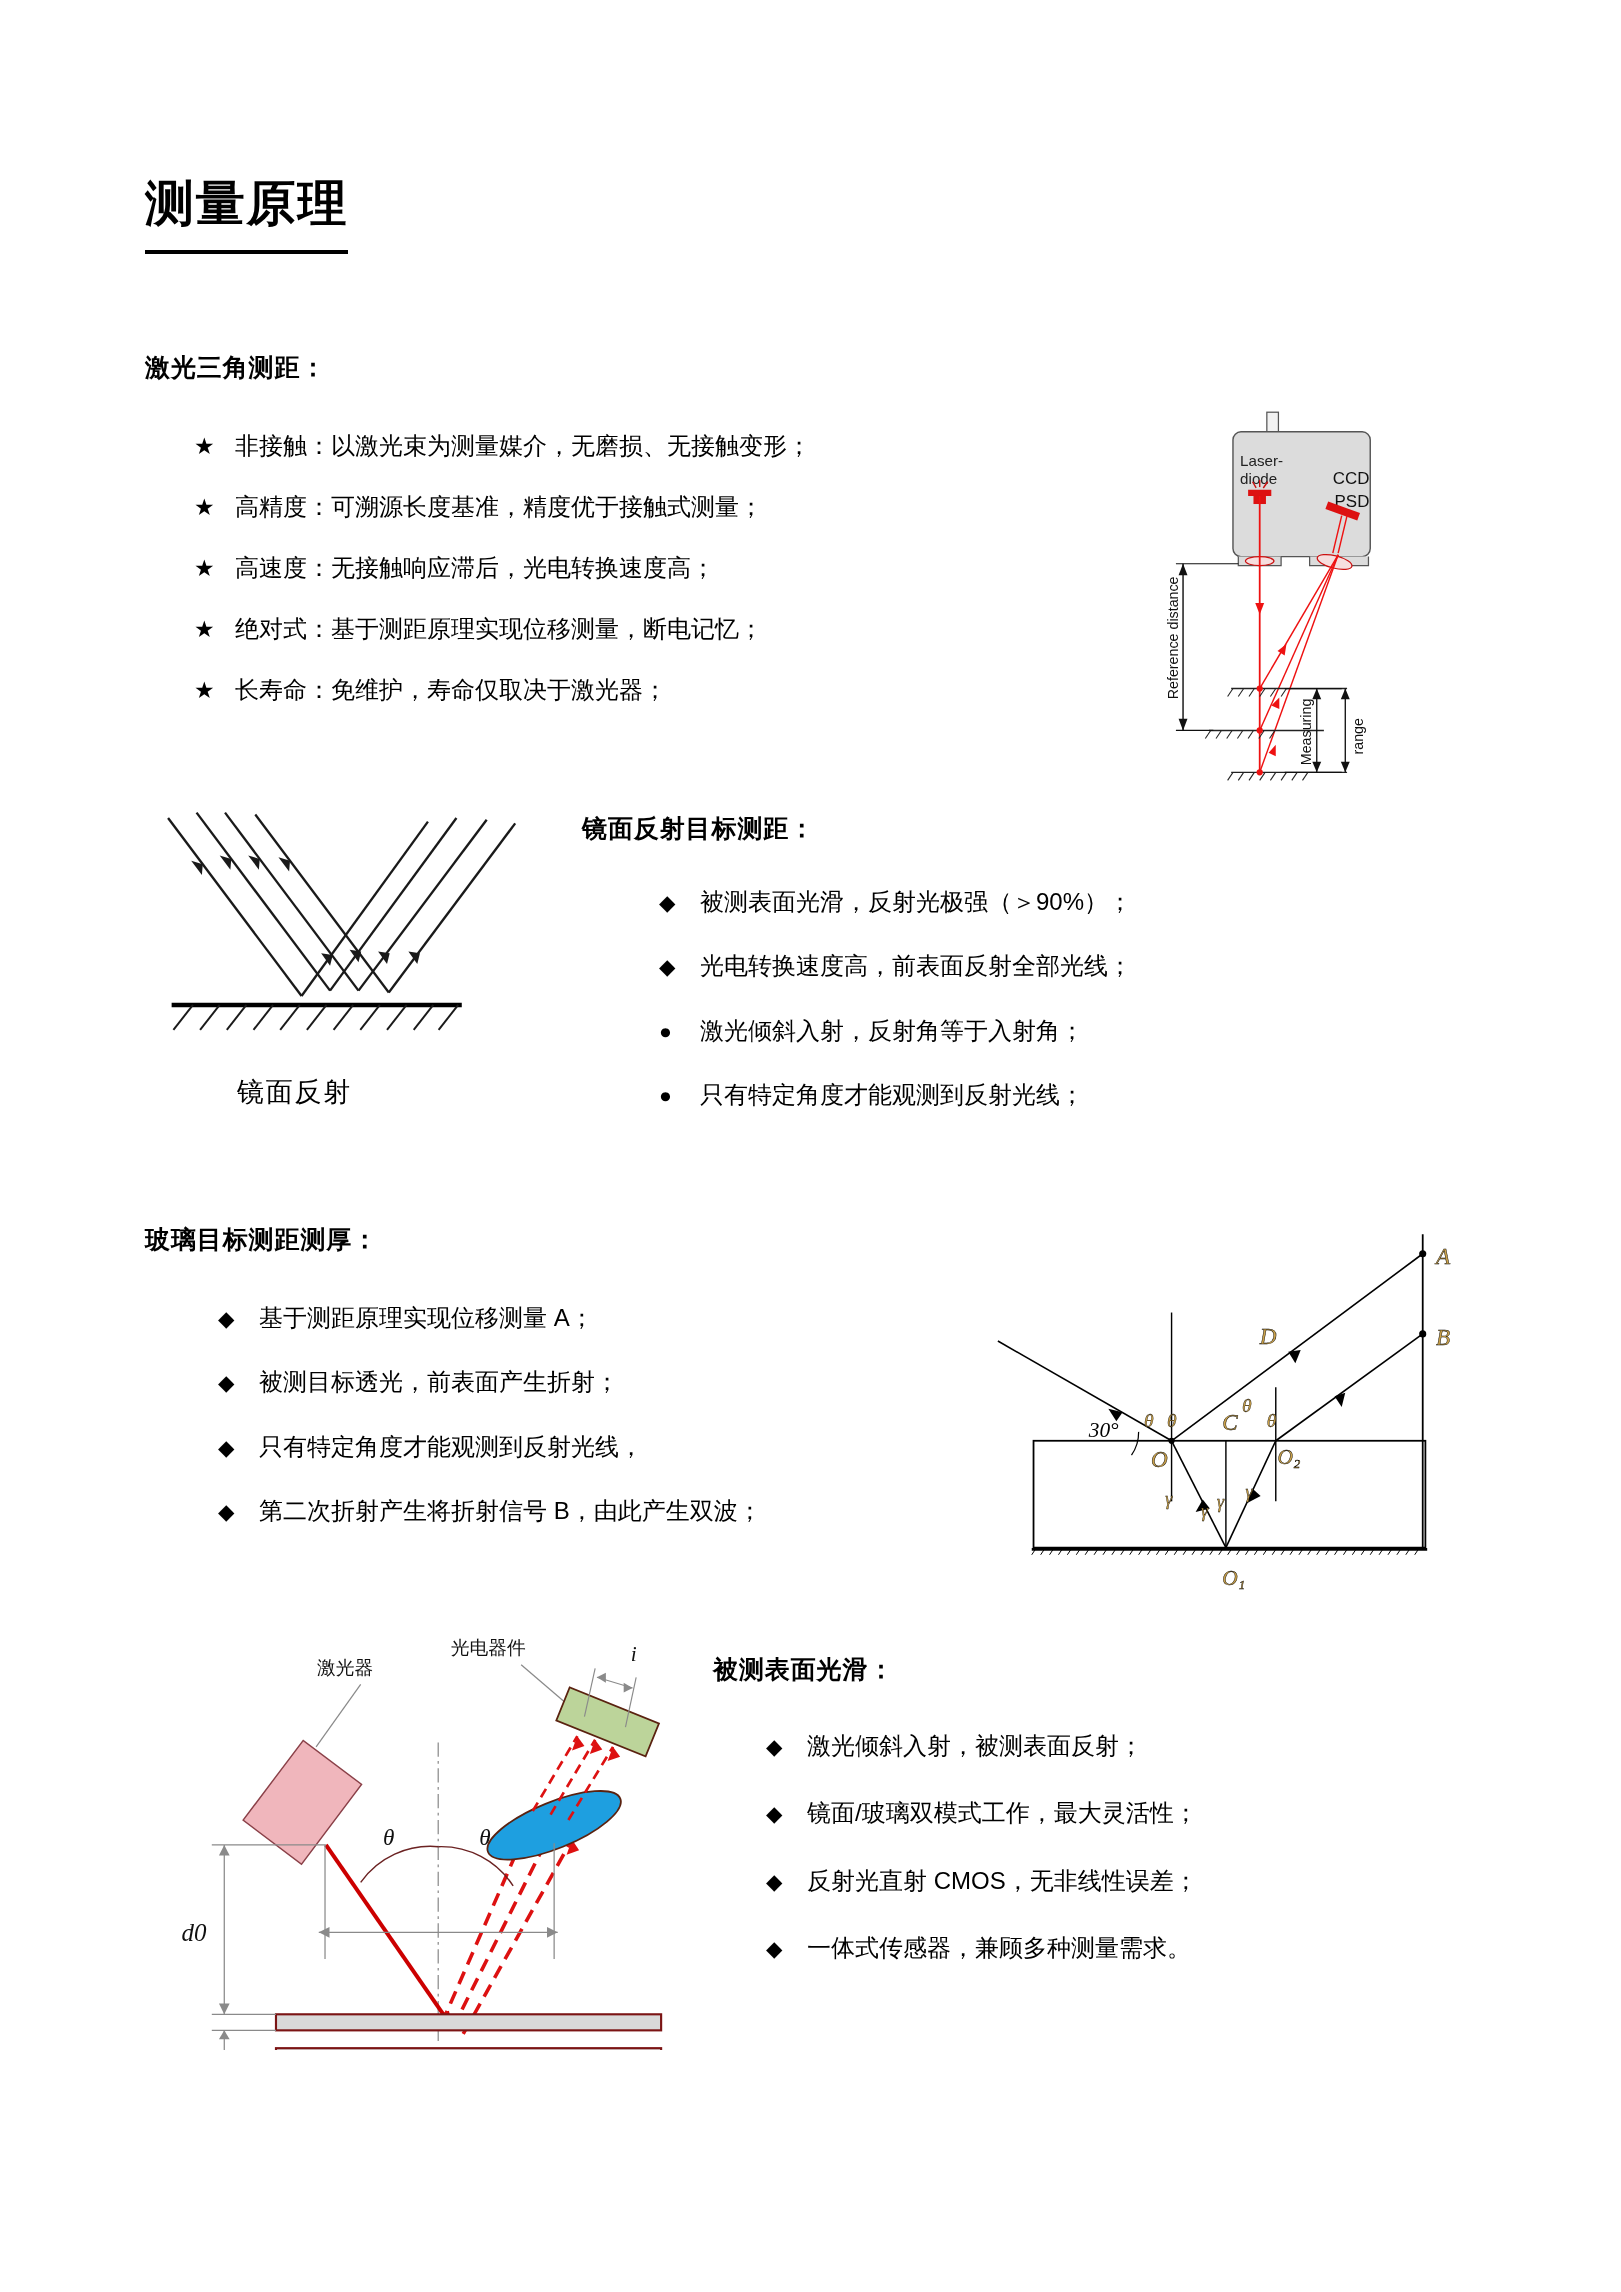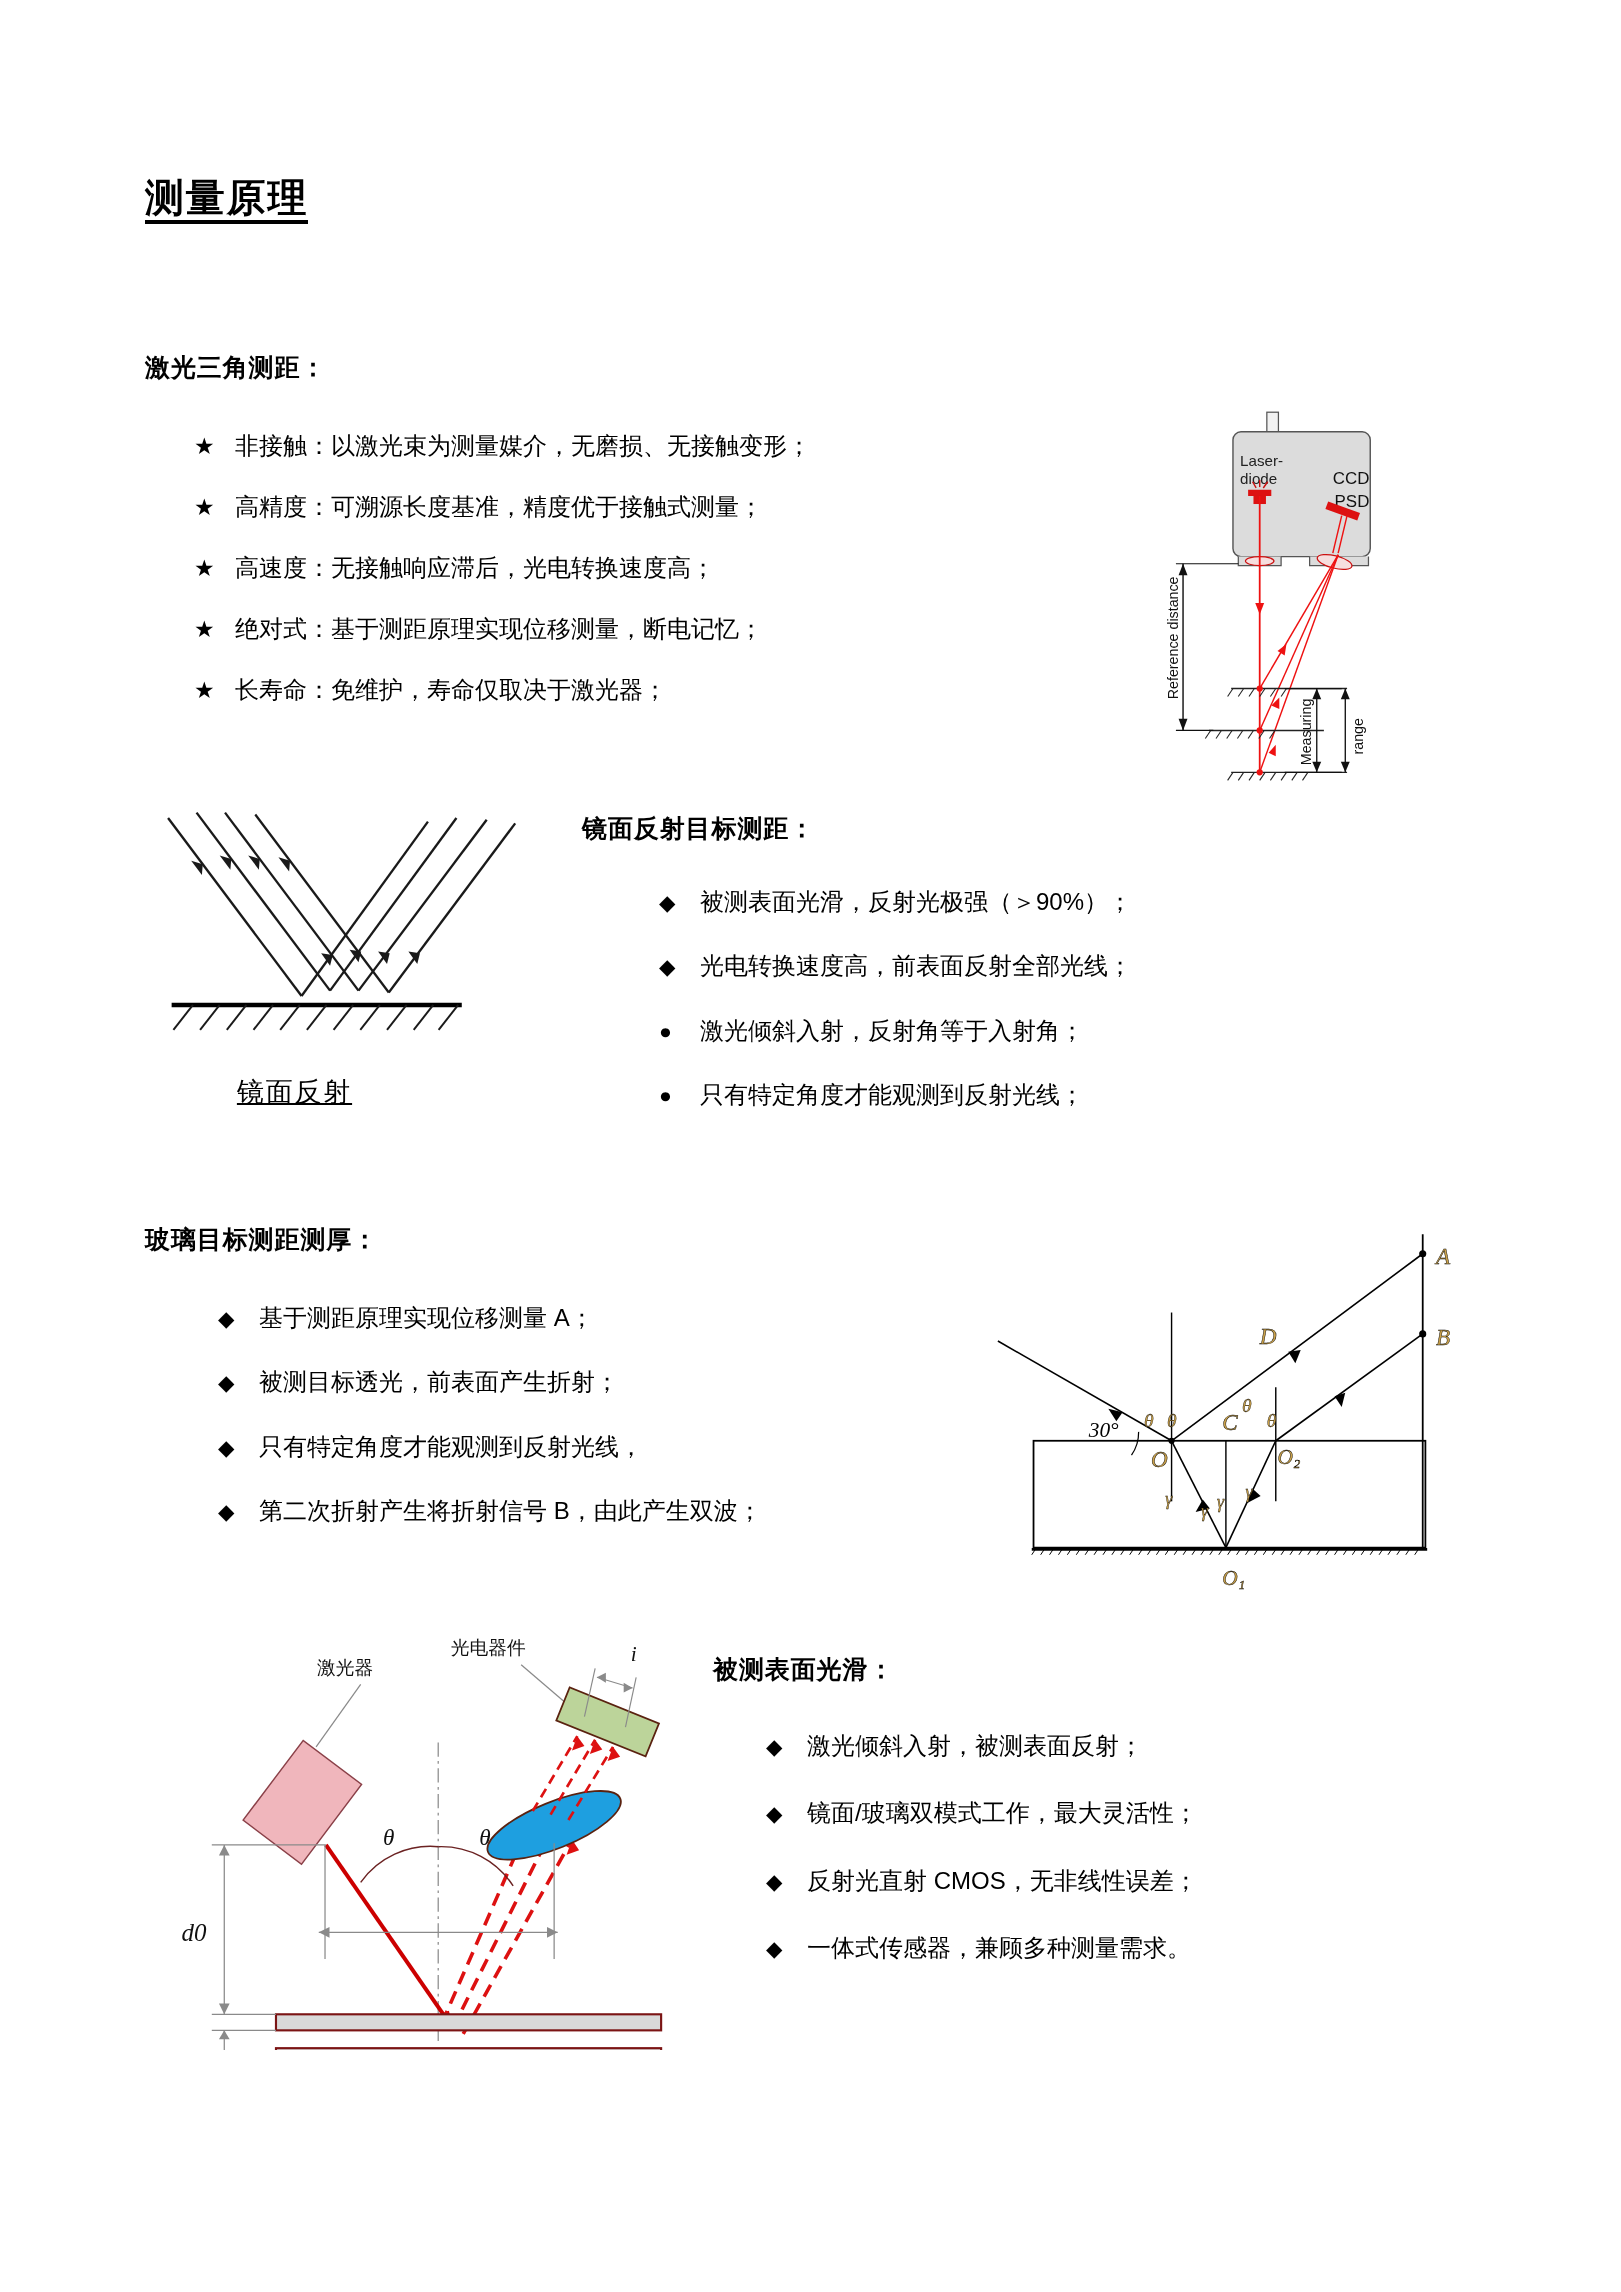--- a/index.html
+++ b/index.html
@@ -17,25 +17,25 @@
     height: 2293px;
     background: #ffffff;
     overflow: hidden;
   }
 
   
   .doc-title {
     position: absolute;
     left: 145px;
     top: 178px;
-    font-size: 39px;
+    font-size: 49px;
     font-weight: bold;
     letter-spacing: 1.8px;
     border-bottom: 4.5px solid #000;
-    padding-bottom: 1px;
+    padding-bottom: 21px;
     line-height: 1.05;
   }
 
   
   .sec-head {
     position: absolute;
     font-size: 25px;
     font-weight: bold;
     letter-spacing: 0.9px;
     white-space: nowrap;
@@ -239,21 +239,21 @@
         <line x1="146" y1="228" x2="124" y2="256"></line>
         <line x1="176" y1="228" x2="154" y2="256"></line>
         <line x1="206" y1="228" x2="184" y2="256"></line>
         <line x1="236" y1="228" x2="214" y2="256"></line>
         <line x1="266" y1="228" x2="244" y2="256"></line>
         <line x1="296" y1="228" x2="274" y2="256"></line>
         <line x1="326" y1="228" x2="304" y2="256"></line>
         <line x1="354" y1="228" x2="332" y2="256"></line>
       </g>
     </svg>
-    <div class="figcap" style="width:303px; margin-top:5.3px;text-decoration:underline;">镜面反射</div>
+    <div class="figcap" style="width:303px; margin-top:5.3px;">镜面反射</div>
   </div>
 
   <div class="sec-head" style="left:582px; top:812px;">镜面反射目标测距：</div>
 
   <div class="blist" style="left:659px; top:890px; width:855px;">
     <div class="bitem" style="margin-bottom:40px;">
       <span class="bmark diam">◆</span>
       <span class="btext">被测表面光滑，反射光极强（＞90%）；</span>
     </div>
     <div class="bitem" style="margin-bottom:40px;">

